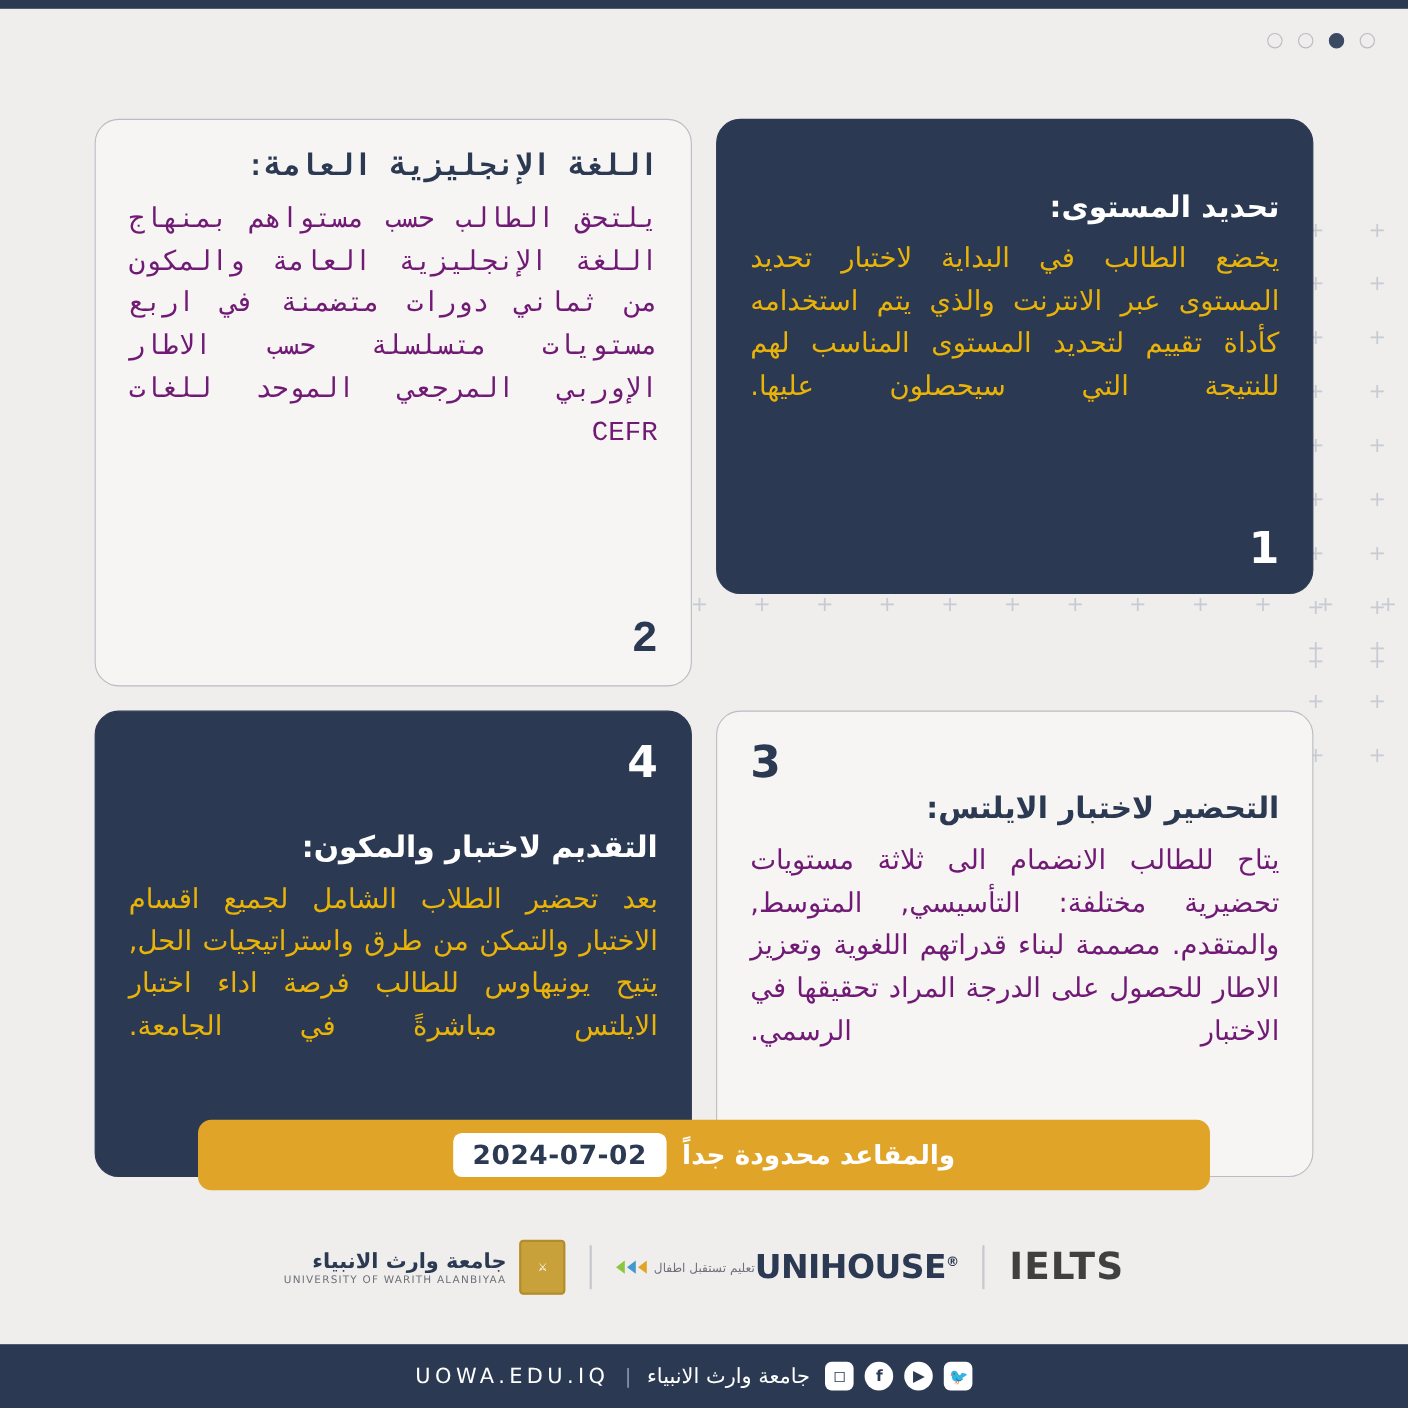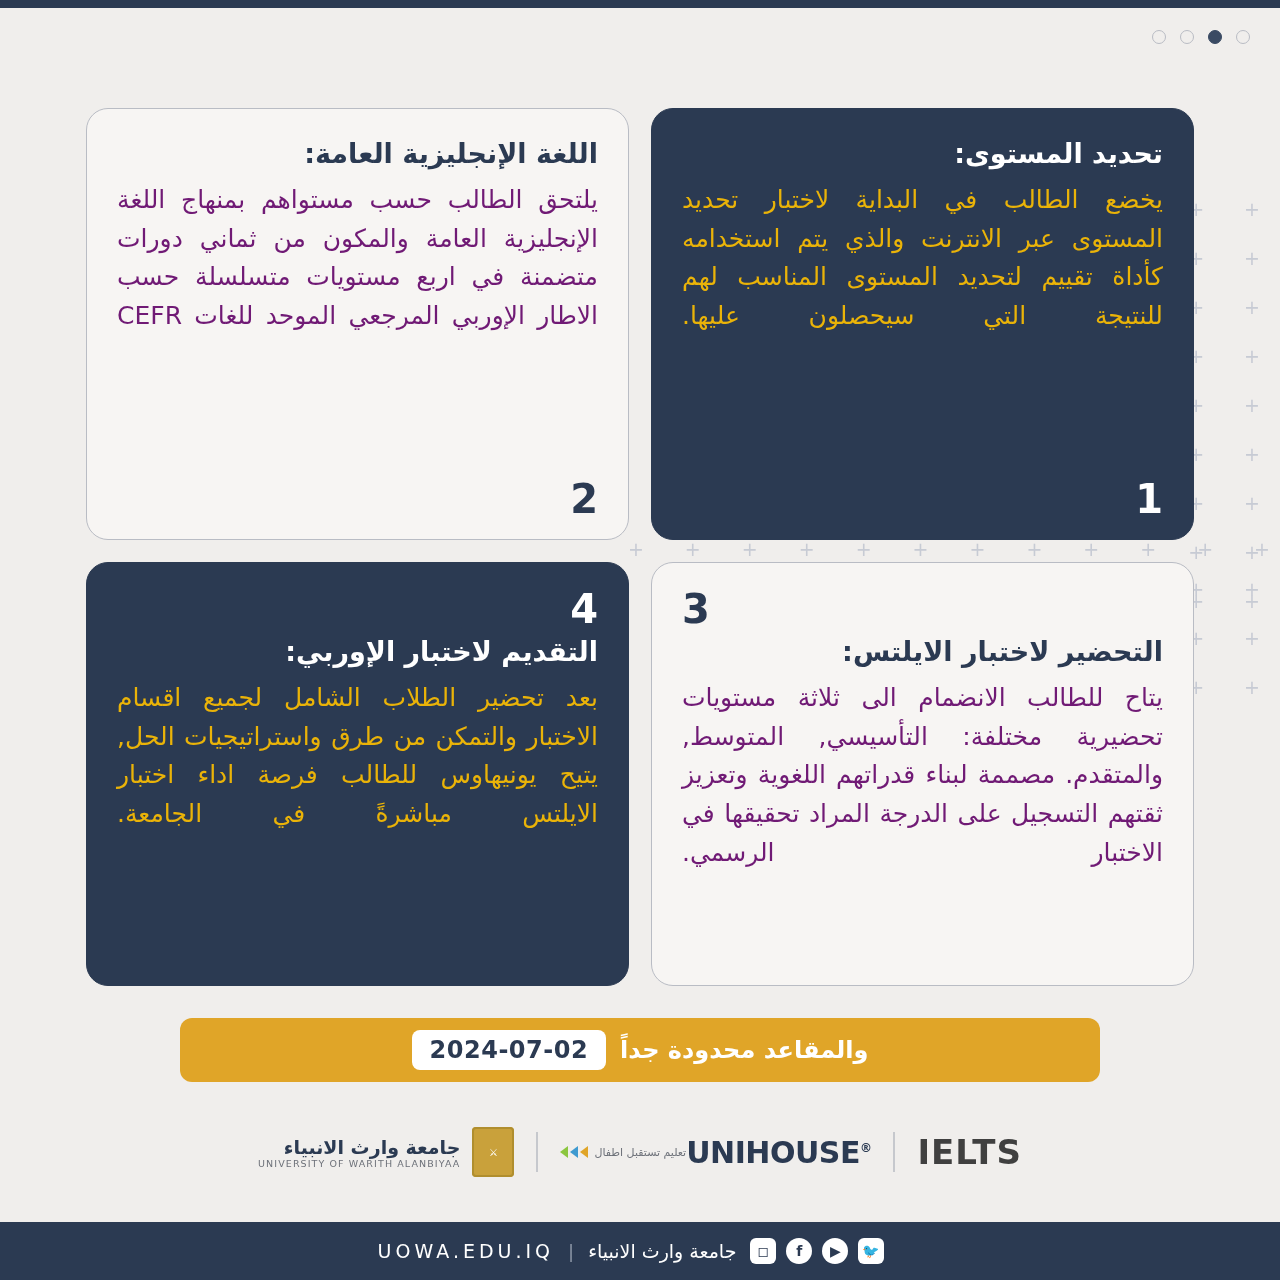--- a/index.html
+++ b/index.html
@@ -34,38 +34,38 @@
   .card{
     width:543px;border-radius:22px;box-sizing:border-box;
     padding:26px 30px 20px 30px;position:relative;
     display:flex;flex-direction:column;
   }
   .card.dark{background:#2b3a52;color:#ffffff;border:1px solid #2b3a52;}
   .card.light{background:#f7f5f3;color:#6d7179;border:1.5px solid #b9bcc4;}
   .card h3{
     margin:0 0 8px 0;font-size:27px;font-weight:bold;text-align:right;line-height:1.4;
   }
-  .card.dark h3{color:#ffffff;}
+  .card.dark h3{color:#ffffff;margin-top:35px;}
   .card.light h3{color:#2b3a52;}
   .card p{
     margin:0;font-size:25px;line-height:1.55;text-align:justify;text-align-last:justify;
     letter-spacing:0px;
   }
   .card.dark p{color:#eab308;}
   .card.light p{color:#701a75;}
   .num{
     font-size:40px;font-weight:bold;line-height:1;margin-top:auto;
   }
   .num.left{align-self:flex-start;}
   .num.right{align-self:flex-end;}
   .card.dark .num{color:#ffffff;}
   .card.light .num{color:#2b3a52;}
 
   #card1{height:432px;}
-  #card2{height:432px;}
+  #card2{height:516px;font-family:Liberation Mono, monospace;}
   #card3{height:424px;}
   #card4{height:424px;}
 
   .banner{
     position:absolute;left:180px;top:1018px;width:920px;height:64px;
     background:#e0a528;border-radius:12px;
     display:flex;align-items:center;justify-content:center;gap:14px;
     color:#ffffff;font-size:24px;font-weight:bold;
   }
   .banner .date-pill{
@@ -204,26 +204,26 @@
 
   <div class="card light" id="card2">
     <h3>اللغة الإنجليزية العامة:</h3>
     <p>يلتحق الطالب حسب مستواهم بمنهاج اللغة الإنجليزية العامة والمكون من ثماني دورات متضمنة في اربع مستويات متسلسلة حسب الاطار الإوربي المرجعي الموحد للغات CEFR</p>
     <div class="num left">2</div>
   </div>
 
   <div class="card light" id="card3">
     <div class="num right" style="margin-top:0;margin-bottom:4px;">3</div>
     <h3>التحضير لاختبار الايلتس:</h3>
-    <p>يتاح للطالب الانضمام الى ثلاثة مستويات تحضيرية مختلفة: التأسيسي, المتوسط, والمتقدم. مصممة لبناء قدراتهم اللغوية وتعزيز ثقتهم التسجيل على الدرجة المراد تحقيقها في الاختبار الرسمي.</p>
+    <p>يتاح للطالب الانضمام الى ثلاثة مستويات تحضيرية مختلفة: التأسيسي, المتوسط, والمتقدم. مصممة لبناء قدراتهم اللغوية وتعزيز الاطار للحصول على الدرجة المراد تحقيقها في الاختبار الرسمي.</p>
   </div>
 
   <div class="card dark" id="card4">
     <div class="num left" style="margin-top:0;margin-bottom:4px;align-self:flex-start;">4</div>
-    <h3>التقديم لاختبار الإوربي:</h3>
+    <h3>التقديم لاختبار والمكون:</h3>
     <p>بعد تحضير الطلاب الشامل لجميع اقسام الاختبار والتمكن من طرق واستراتيجيات الحل, يتيح يونيهاوس للطالب فرصة اداء اختبار الايلتس مباشرةً في الجامعة.</p>
   </div>
 
 </div>
 
 <div class="banner">
   <span>والمقاعد محدودة جداً</span>
   <span class="date-pill">2024-07-02</span>
 </div>
 

